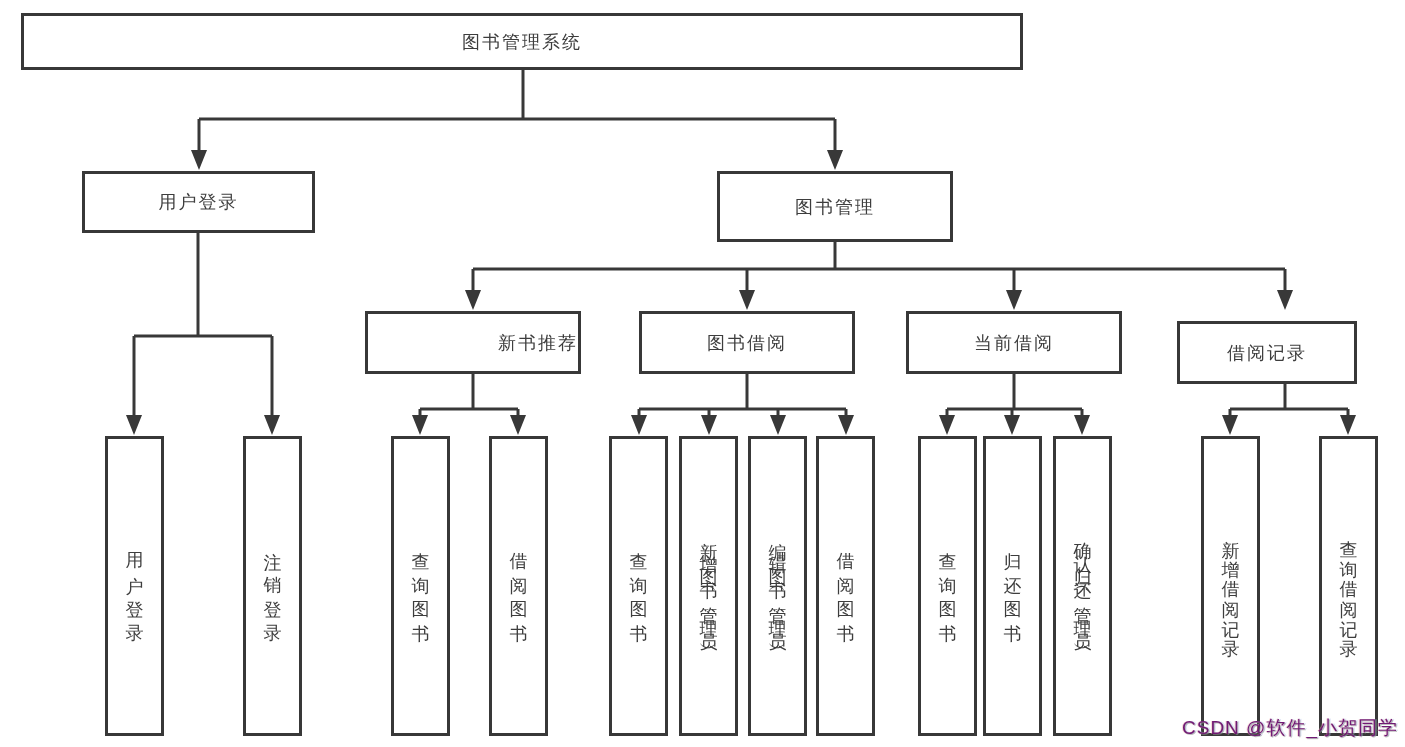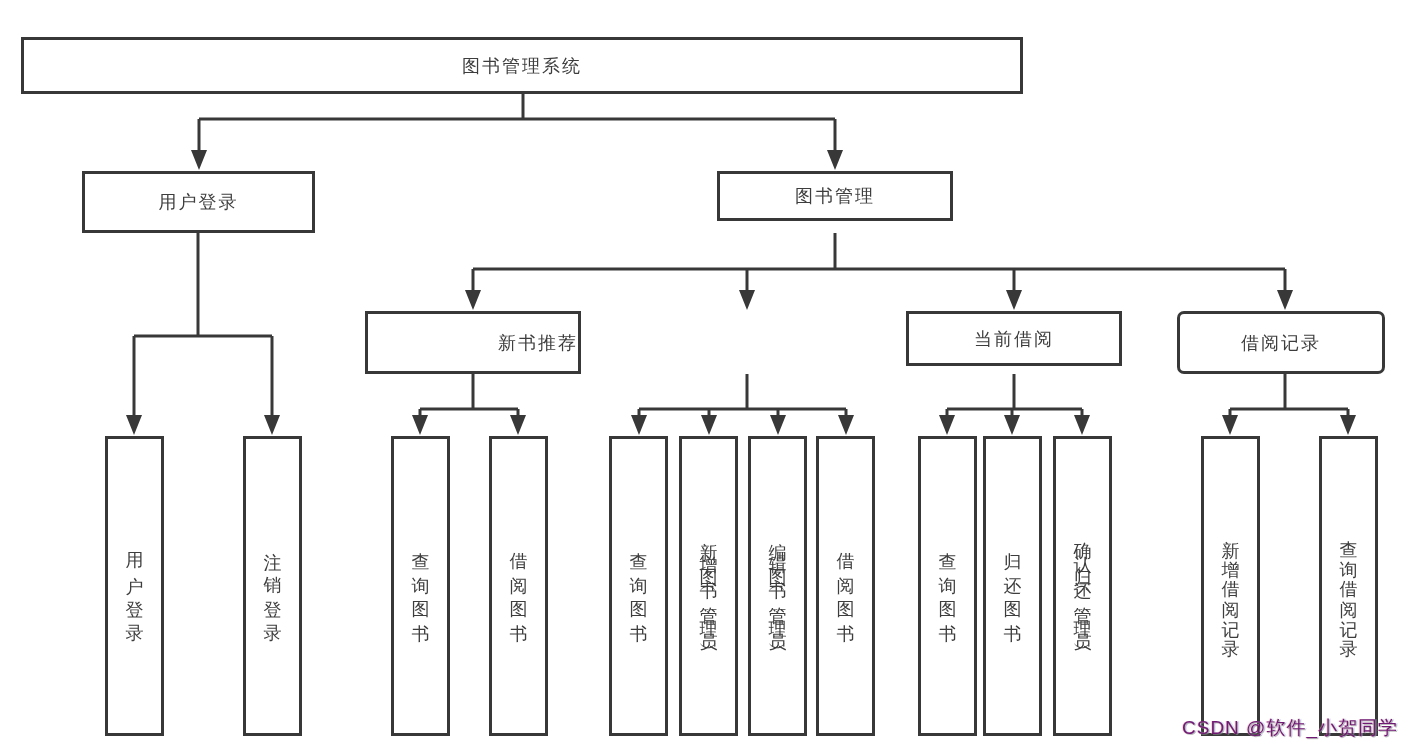--- a/index.html
+++ b/index.html
@@ -111,38 +111,41 @@
       <polygon points="770,415 786,415 778,435"></polygon>
       <polygon points="838,415 854,415 846,435"></polygon>
       <polygon points="939,415 955,415 947,435"></polygon>
       <polygon points="1004,415 1020,415 1012,435"></polygon>
       <polygon points="1074,415 1090,415 1082,435"></polygon>
       <polygon points="1222,415 1238,415 1230,435"></polygon>
       <polygon points="1340,415 1356,415 1348,435"></polygon>
     </g>
   </svg>
 
-  <div class="node" style="left:21px;top:13px;width:1002px;height:57px;margin-top:24px;">
+  <div class="node" style="left:21px;top:13px;width:1002px;height:57px;">
     <span>图书管理系统</span>
   </div>
 
   <div class="node" style="left:82px;top:171px;width:233px;height:62px;">
     <span>用户登录</span>
   </div>
-  <div class="node" style="left:717px;top:171px;width:236px;height:50px;">
+  <div class="node" style="left:717px;top:171px;width:236px;height:71px;">
     <span>图书管理</span>
   </div>
 
   <div class="node" style="left:365px;top:311px;width:216px;height:63px;justify-content:flex-end;">
     <span>新书推荐</span>
   </div>
-  <div class="node" style="left:906px;top:311px;width:216px;height:55px;">
+  <div class="node" style="left:639px;top:311px;width:216px;height:63px;">
+    <span>图书借阅</span>
+  </div>
+  <div class="node" style="left:906px;top:311px;width:216px;height:63px;">
     <span>当前借阅</span>
   </div>
-  <div class="node" style="left:1177px;top:311px;width:208px;height:63px;border-radius:7px;">
+  <div class="node" style="left:1177px;top:321px;width:180px;height:63px;">
     <span>借阅记录</span>
   </div>
 
   <div class="node leaf ls-wide" style="left:105px;">
     <span>用户登录</span>
   </div>
   <div class="node leaf ls-wide" style="left:243px;">
     <span>注销登录</span>
   </div>
 

